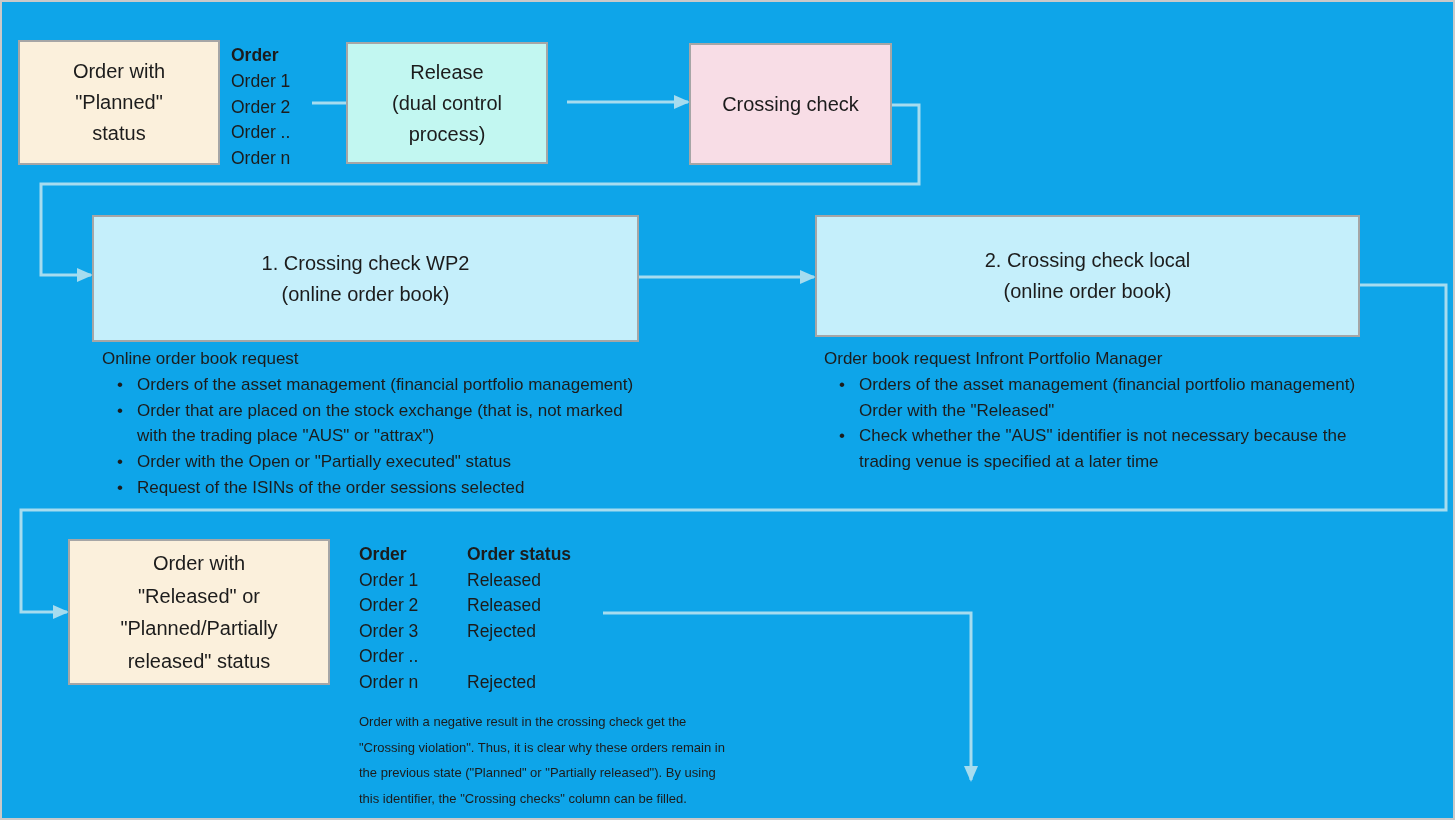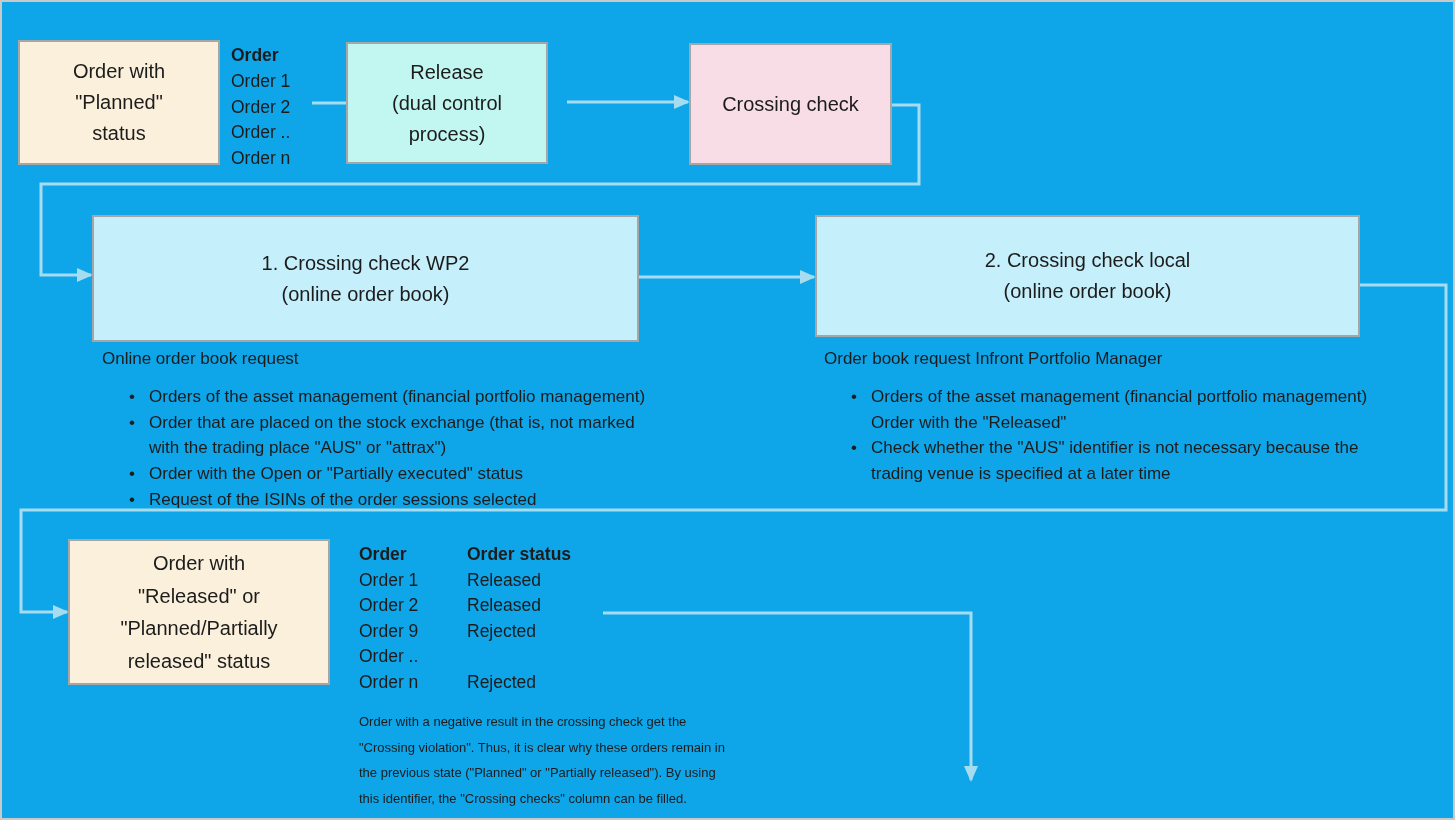--- a/index.html
+++ b/index.html
@@ -53,21 +53,21 @@
   .order-list .list-header { font-weight: bold; }
 
   .notes {
     position: absolute;
     font-size: 17px;
     line-height: 25.8px;
   }
   .notes-wp2   { left: 100px; top: 344px; width: 575px; }
   .notes-local { left: 822px; top: 344px; width: 610px; }
   .notes .lead { margin: 0; }
-  .notes ul { list-style: none; margin: 12px; padding: 0; }
+  .notes ul { list-style: none; margin: 0; padding: 0; }
   .notes li {
     position: relative;
     padding-left: 35px;
     white-space: pre-line;
   }
   .notes li::before {
     content: "\2022";
     position: absolute;
     left: 15px; top: 0;
   }
@@ -177,21 +177,21 @@
   <div class="orders-table">
     <div class="th">Order</div>
     <div class="th">Order status</div>
 
     <div>Order 1</div>
     <div>Released</div>
 
     <div>Order 2</div>
     <div>Released</div>
 
-    <div>Order 9</div>
+    <div>Order 3</div>
     <div>Rejected</div>
 
     <div>Order ..</div>
     <div></div>
 
     <div>Order n</div>
     <div>Rejected</div>
   </div>
 
   <div class="note-paragraph">Order with a negative result in the crossing check get the

